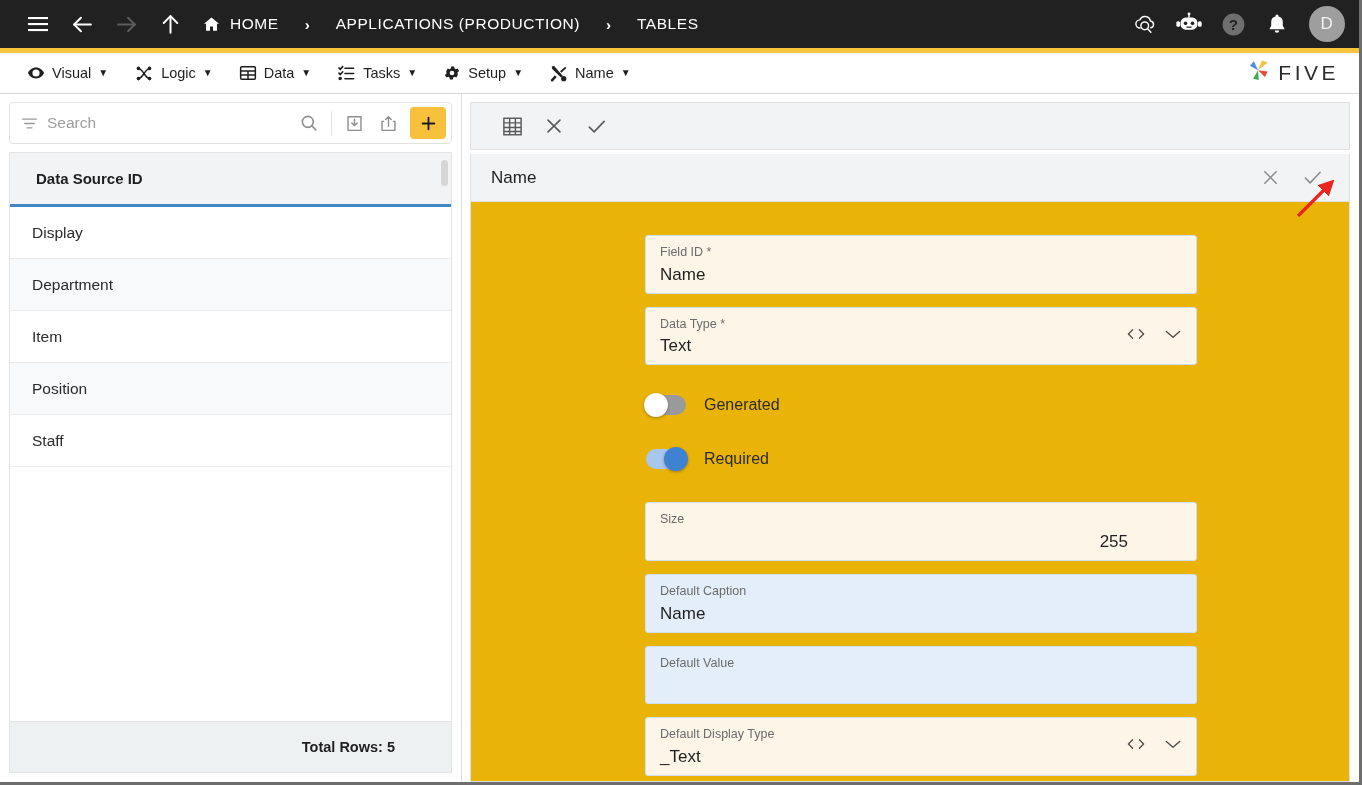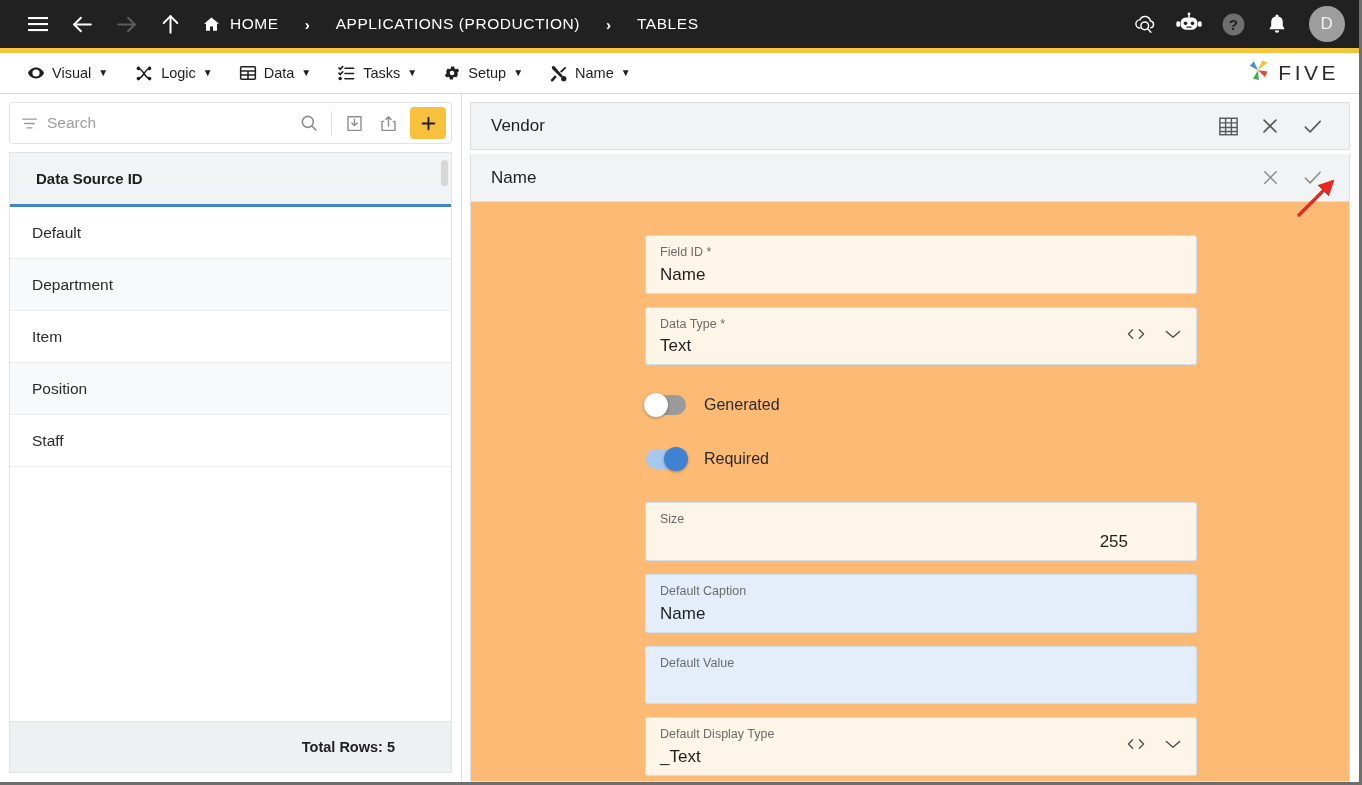--- a/index.html
+++ b/index.html
@@ -195,21 +195,21 @@
     border-top: none;
     display: flex; align-items: center;
     padding: 0 16px 0 20px;
     margin-top: 4px;
     position: relative;
   }
   .form-area {
     flex: 1; min-height: 0;
     border: 1px solid #e0e0e0;
     border-top: none;
-    background: #fdba74;
+    background: #eab308;
     padding-top: 33px;
     overflow: hidden;
   }
   .form-inner { width: 552px; margin-left: 174px; }
 
   .field {
     border: 1px solid #cfdff2;
     border-radius: 3px;
     padding: 9px 14px 8px 14px;
     margin-bottom: 13px;
@@ -480,21 +480,21 @@
         </div>
       </div>
 
       <div class="list-card">
         <div class="list-head">
           <span>Data Source ID</span>
           <span class="list-head-scroll"></span>
         </div>
         <div class="list-rows">
           <div class="row">
-            <span>Default</span>
+            <span>Display</span>
           </div>
           <div class="row alt">
             <span>Department</span>
           </div>
           <div class="row">
             <span>Item</span>
           </div>
           <div class="row alt">
             <span>Position</span>
           </div>
@@ -505,21 +505,20 @@
       </div>
 
       <div class="sidebar-footer">
         <span>Total Rows: 5</span>
       </div>
     </div>
 
     <div class="main">
 
       <div class="panel-head">
-        <span class="panel-title">Vendor</span>
         <span class="ph-ic">
           <svg width="23" height="23" viewBox="0 0 24 24" fill="none" stroke="currentColor" stroke-width="1.5">
             <rect x="3" y="3.4" width="18" height="17.2"></rect>
             <path d="M3 8.2h18M3 13h18M3 17.2h18M9 3.4v17.2M15 3.4v17.2"></path>
           </svg>
         </span>
         <span class="ph-ic">
           <svg width="22" height="22" viewBox="0 0 24 24" fill="none" stroke="currentColor" stroke-width="1.8" stroke-linecap="round">
             <path d="M5.5 5.5l13 13M18.5 5.5l-13 13"></path>
           </svg>

